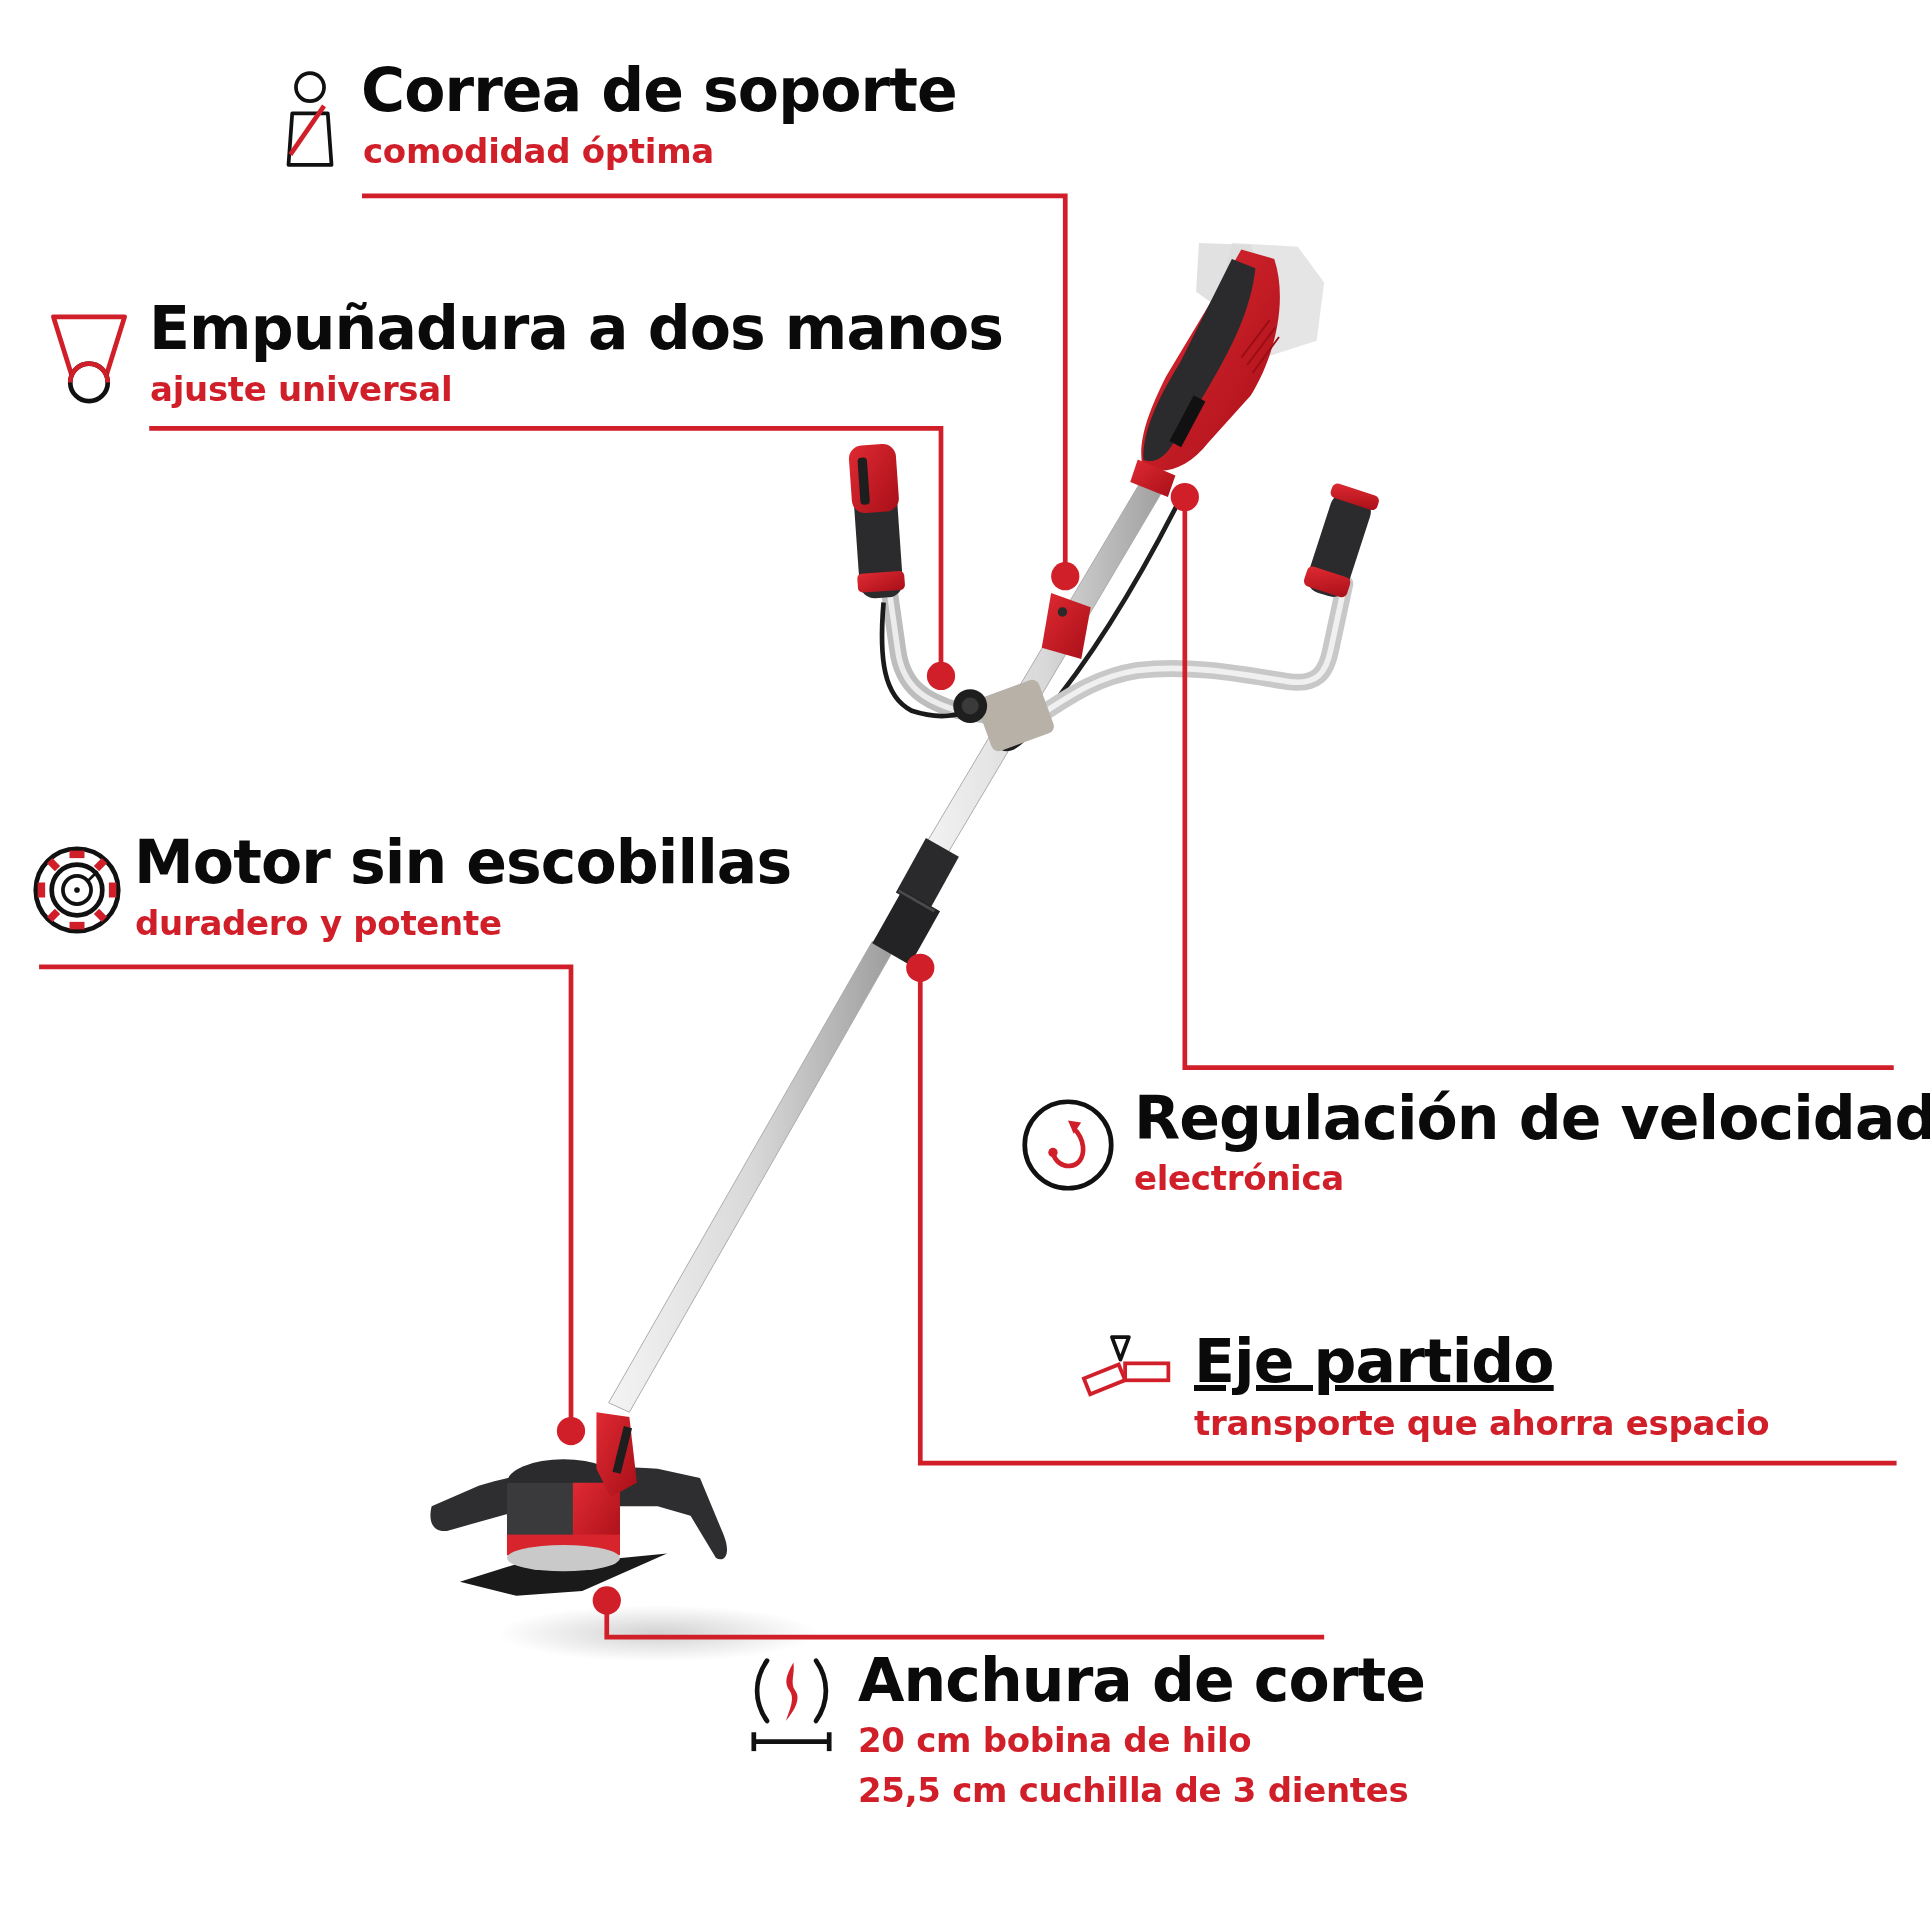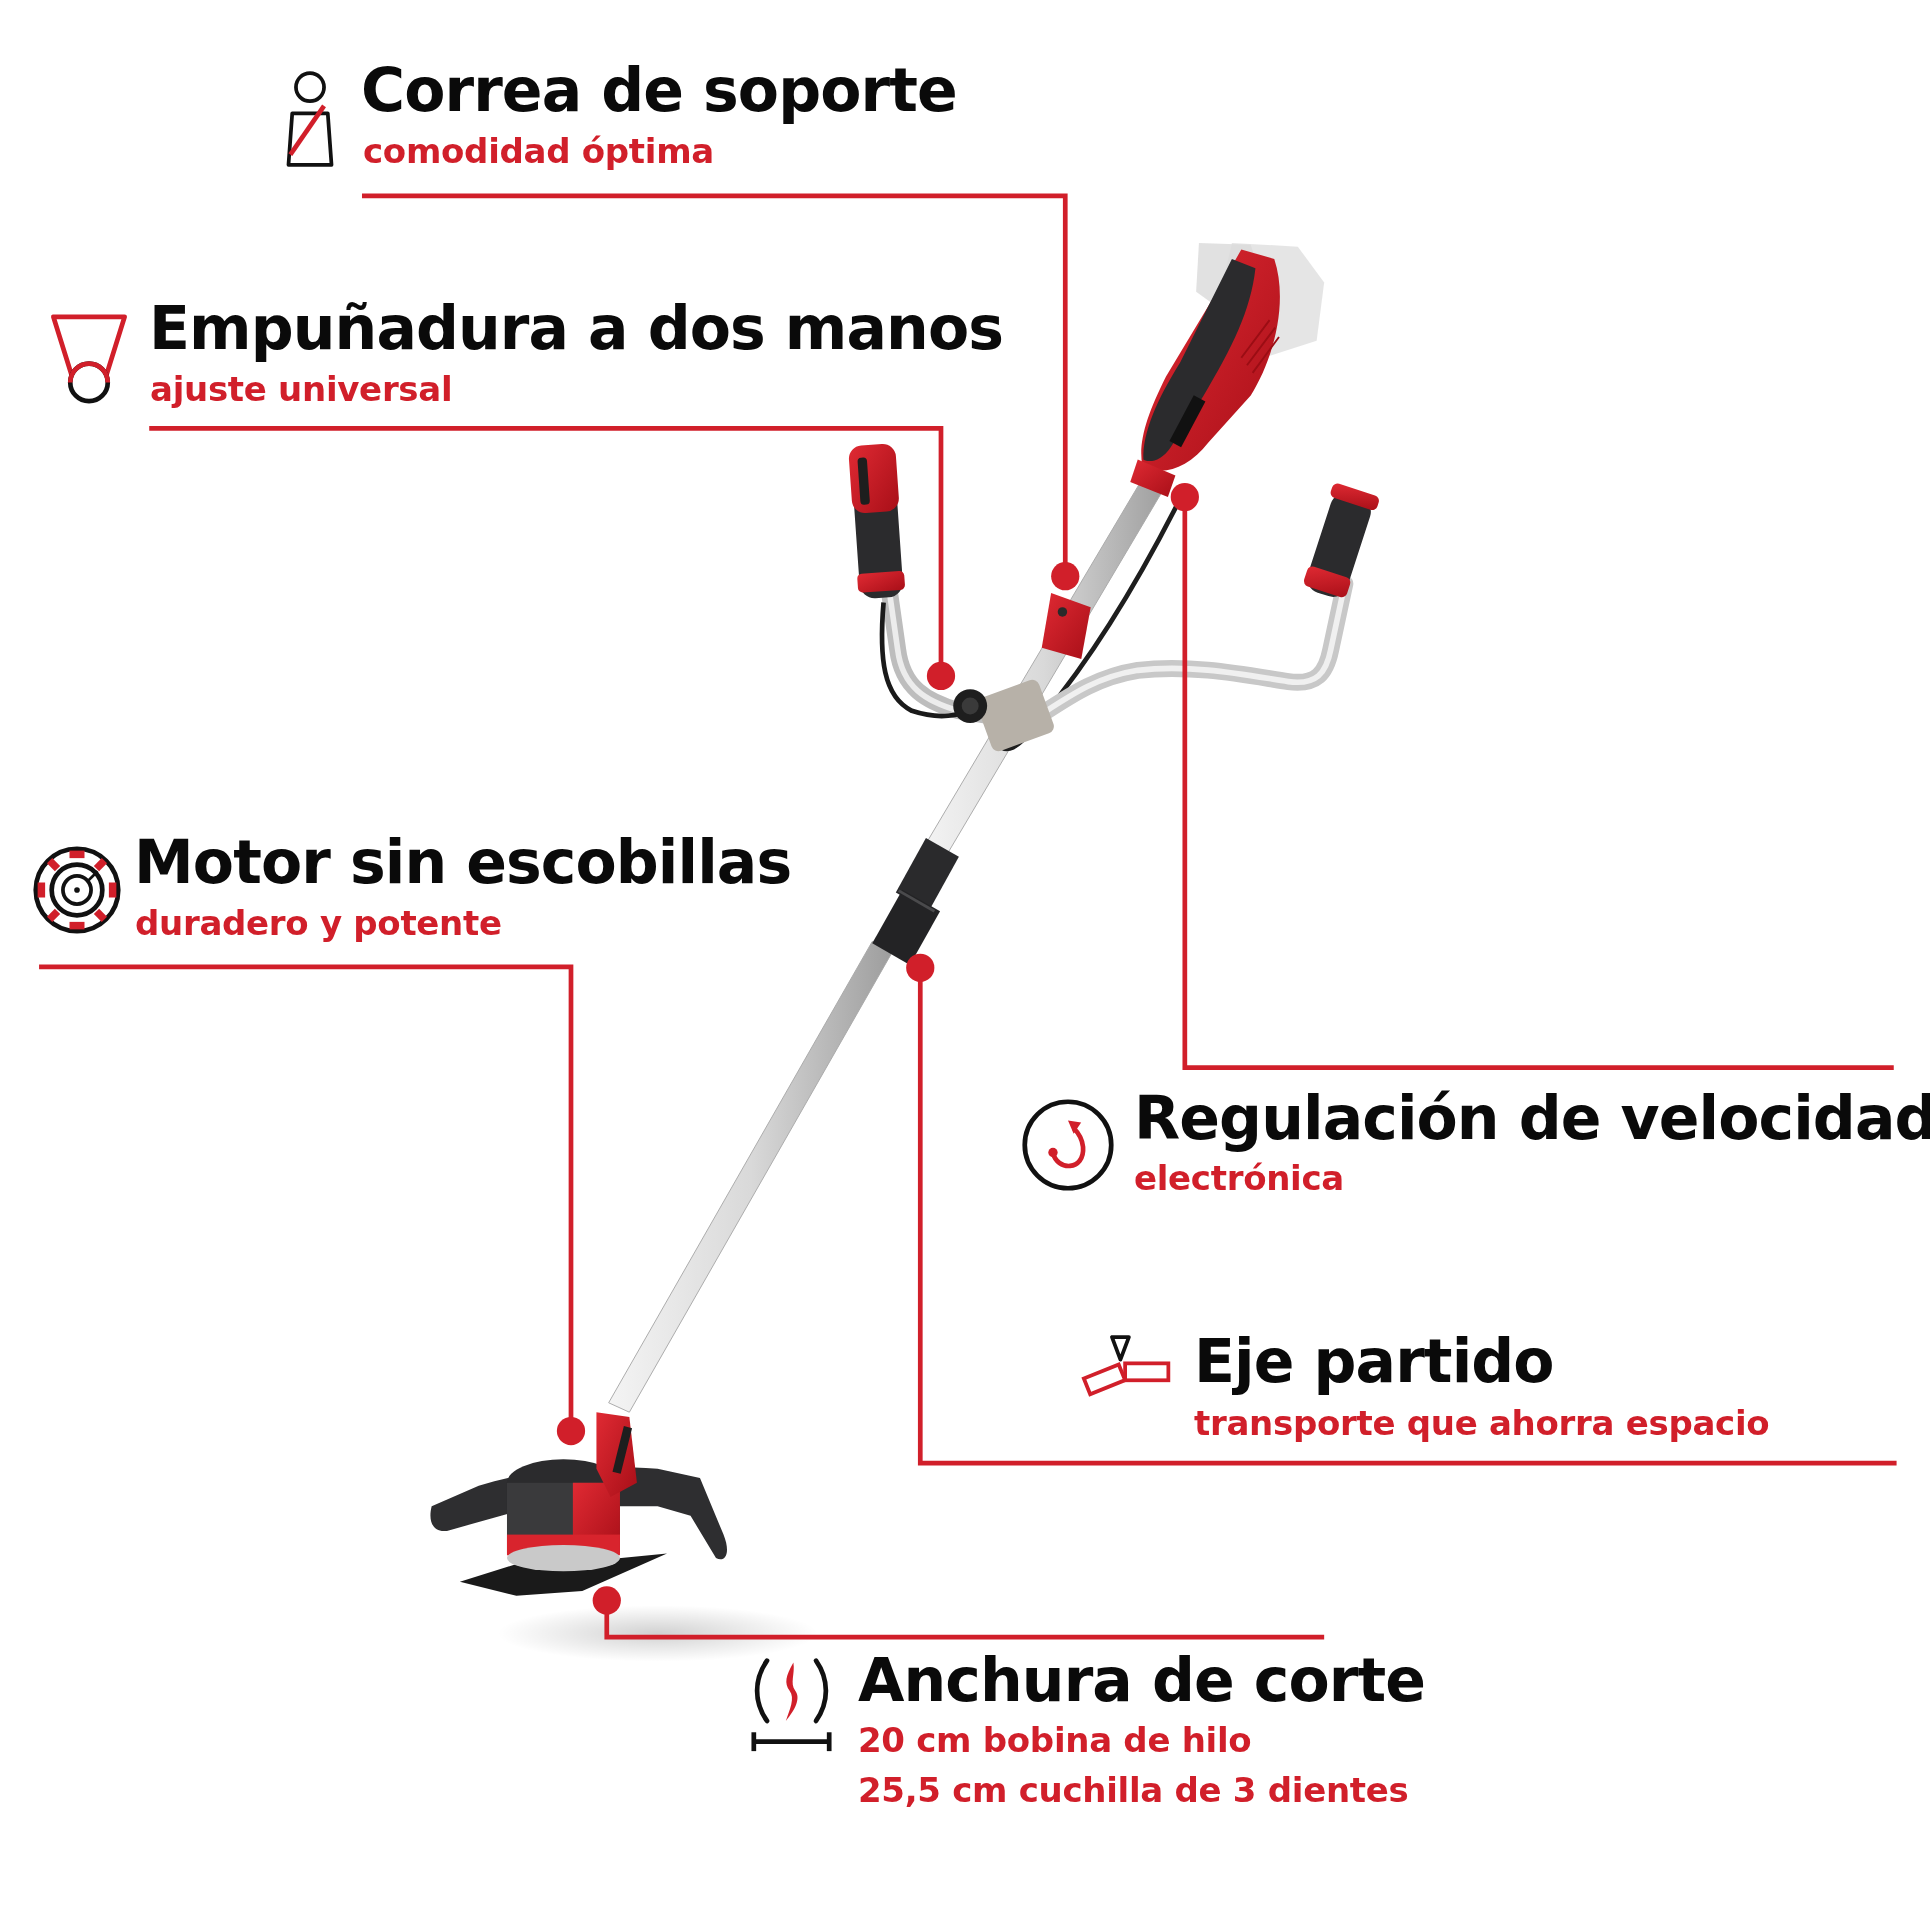--- a/index.html
+++ b/index.html
@@ -203,21 +203,21 @@
   </div>
 
   <div class="feature">
     <div class="icon" style="left:1072px;top:1333px;">
       <svg width="94" height="72" viewBox="0 0 100 76">
         <polygon points="34,4 52,4 43,28" fill="none" stroke="#111" stroke-width="4" stroke-linejoin="round"></polygon>
         <rect x="48" y="32" width="46" height="18" fill="none" stroke="#d11f2a" stroke-width="4"></rect>
         <rect x="6" y="40" width="40" height="18" fill="none" stroke="#d11f2a" stroke-width="4" transform="rotate(-22 26 49)"></rect>
       </svg>
     </div>
-    <div class="title" style="left:1186px;top:1331px;">Eje partido</div>
+    <div class="title" style="left:1186px;top:1331px;text-decoration:underline;">Eje partido</div>
     <div class="sub" style="left:1186px;top:1401px;">transporte que ahorra espacio</div>
   </div>
 
   <div class="feature">
     <div class="icon" style="left:740px;top:1655px;">
       <svg width="87" height="98" viewBox="0 0 92 104">
         <path d="M20,6 C6,26 6,50 20,70" fill="none" stroke="#111" stroke-width="5" stroke-linecap="round"></path>
         <path d="M72,6 C86,26 86,50 72,70" fill="none" stroke="#111" stroke-width="5" stroke-linecap="round"></path>
         <path d="M48,8 C40,22 38,30 44,38 C50,46 44,58 40,70 C50,58 56,46 50,38 C44,30 50,20 48,8 Z" fill="#d11f2a"></path>
         <line x1="6" y1="92" x2="86" y2="92" stroke="#111" stroke-width="5"></line>

